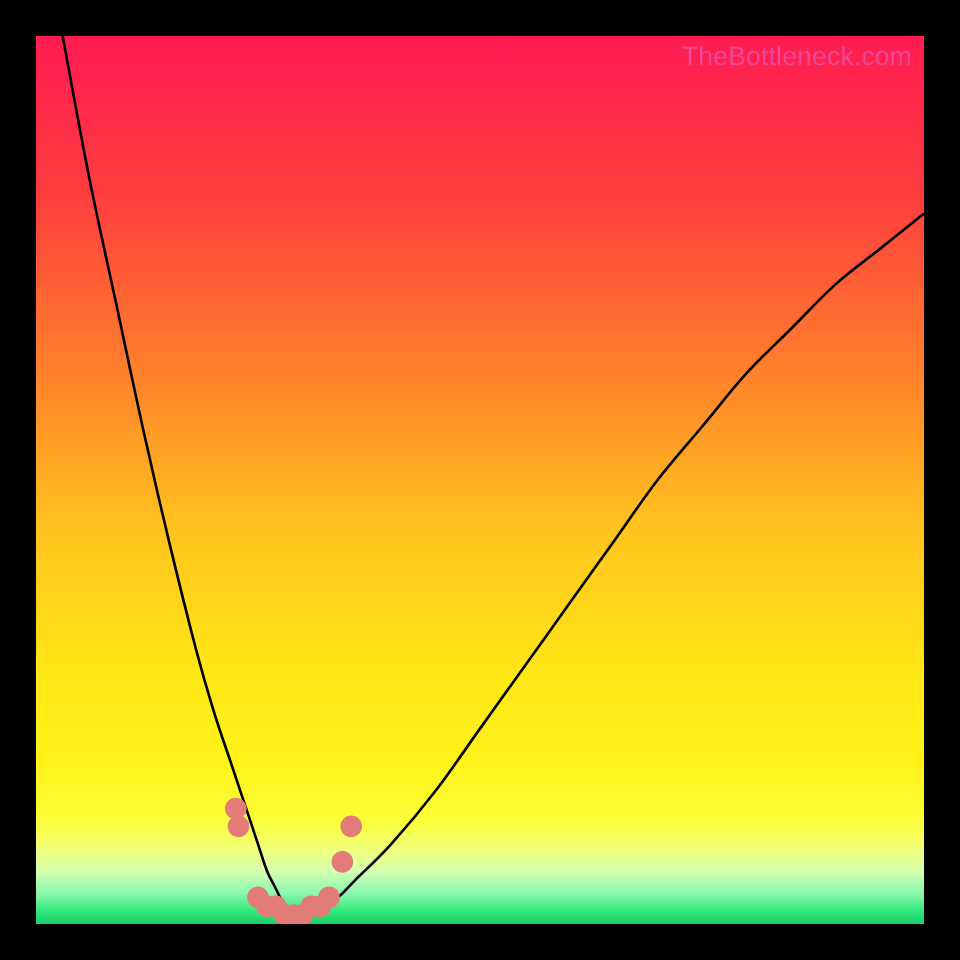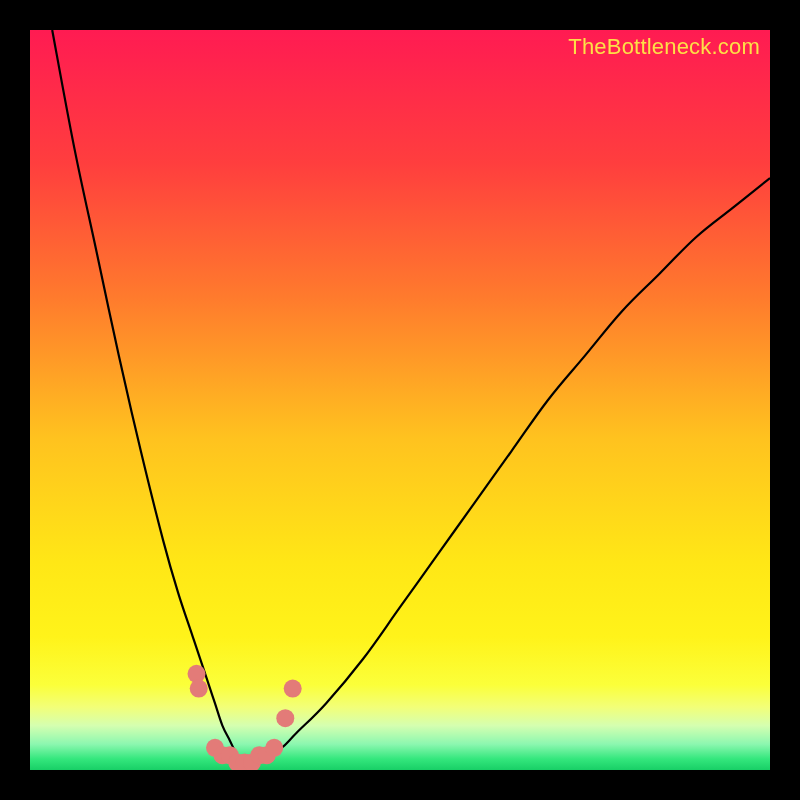--- a/index.html
+++ b/index.html
@@ -26,21 +26,21 @@
     overflow: hidden;
   }
   .gradient-bg {
     position: absolute;
     left: 0; top: 0; right: 0; bottom: 0;
   }
   .watermark {
     position: absolute;
     top: 4px;
     right: 10px;
-    color: #fde047;
+    color: #ec4899;
     font-size: 22px;
     letter-spacing: 0.2px;
     font-weight: 400;
   }
   svg.curves {
     position: absolute;
     left: 0; top: 0;
     width: 740px;
     height: 740px;
   }

